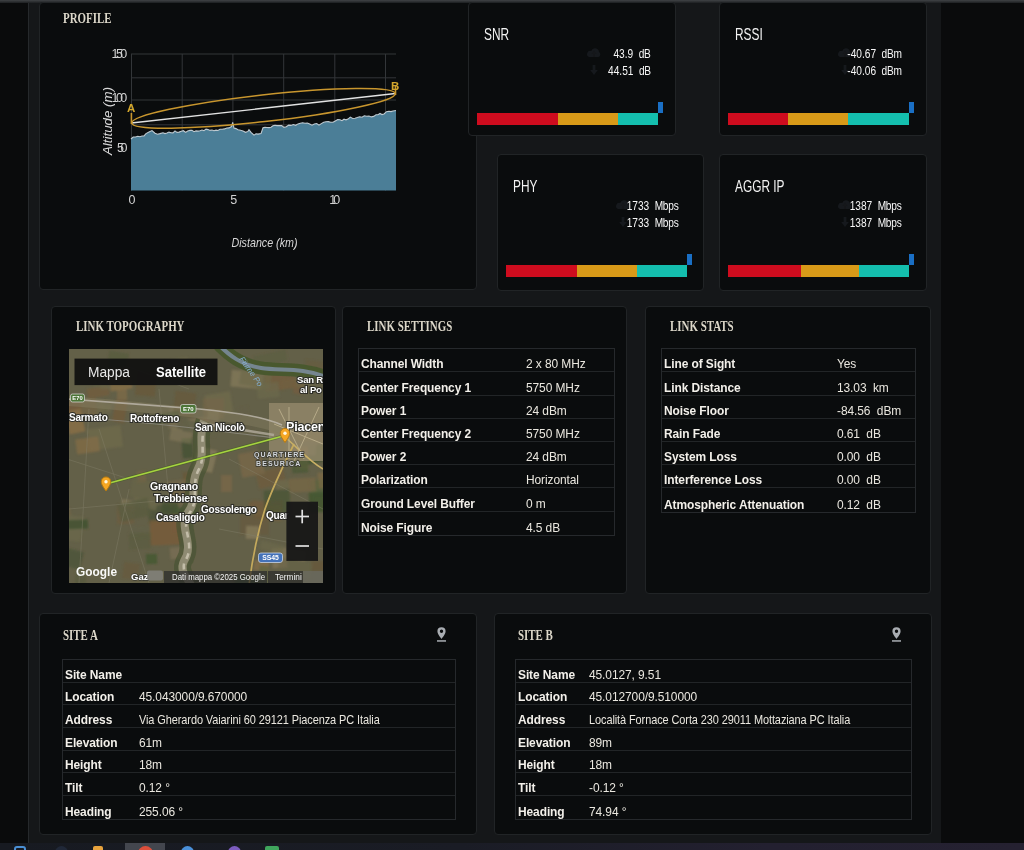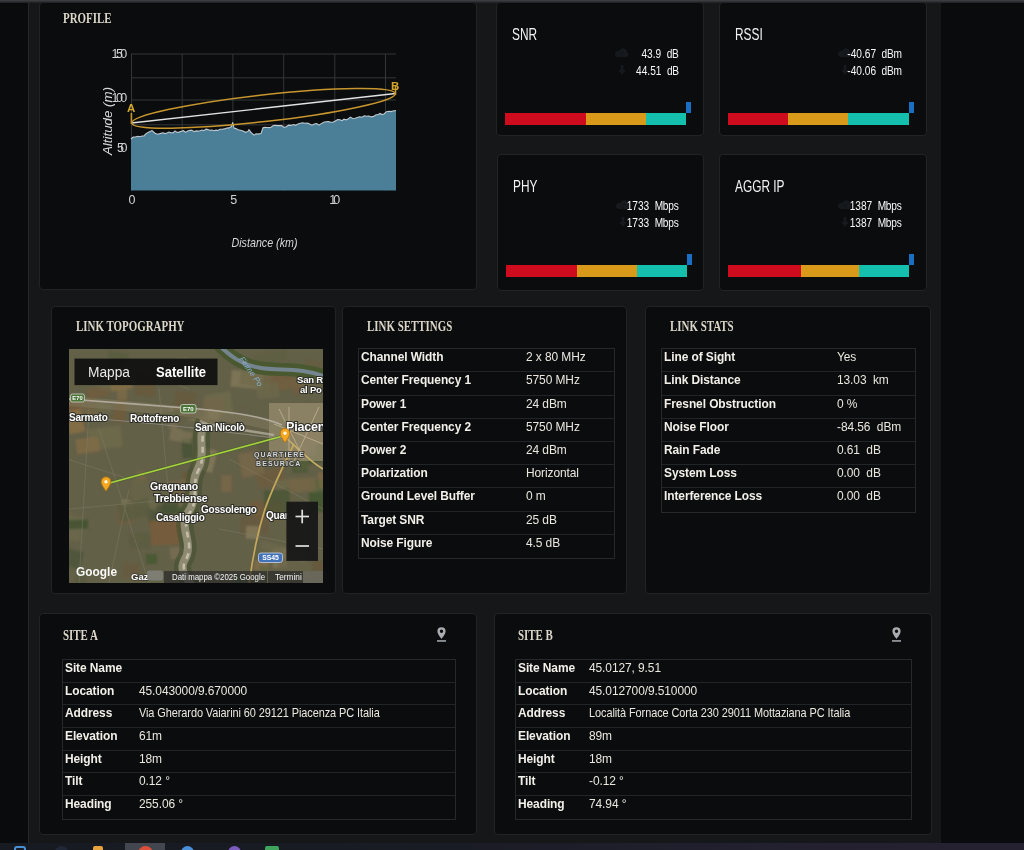--- a/index.html
+++ b/index.html
@@ -10,21 +10,21 @@
 .ptitle{position:absolute;font-family:"Liberation Serif",serif;font-weight:bold;color:#dcd7c9;font-size:14px;white-space:nowrap;transform:scaleX(.78);transform-origin:0 50%}
 .gtitle{position:absolute;color:#f3f3f3;font-size:16.5px;transform:scaleX(.72);transform-origin:0 50%}
 .grow{position:absolute;right:24px;display:flex;align-items:baseline;color:#f7f7f7;font-size:13px;white-space:nowrap;transform:scaleX(.78);transform-origin:100% 50%}
 .grow .u{margin-left:7px;letter-spacing:-.3px}
 .gbar{position:absolute;left:8px;top:110px;height:12px;width:181px;display:flex}
 .gmark{position:absolute;top:99px;width:5px;height:11px;background:#1a6fc4}
 .seg-r{background:#cf0c1e;height:100%}
 .seg-o{background:#d89a18;height:100%}
 .seg-t{background:#14bfae;height:100%}
 .tbl{position:absolute;border:1px solid #26292c;font-size:13px;letter-spacing:-.1px}
-.tr{display:flex;align-items:flex-start;border-bottom:1px solid #222527}
+.tr{display:flex;align-items:flex-end;border-bottom:1px solid #222527}
 .tr:last-child{border-bottom:none}
 .tl{font-weight:bold;color:#f3f0ea;padding-left:2px;flex-shrink:0}
 .tl span,.tv span{display:inline-block;transform:scaleX(.92);transform-origin:0 50%;white-space:nowrap}
 .tv{color:#eae7df}
 .icon-ud{position:absolute;color:#22262b}
 </style></head>
 <body>
 <div class="topline"></div>
 <div class="content"></div>
 
@@ -60,21 +60,21 @@
 <text x="77" y="148.8" textLength="10.5">50</text>
 <text x="88.5" y="200.5" textLength="5.6">0</text>
 <text x="190.2" y="200.5" textLength="5.6">5</text>
 <text x="289.3" y="200.5" textLength="11">10</text>
 </g>
 <text x="72" y="118" fill="#d8d8d8" font-size="13" font-style="italic" text-anchor="middle" transform="rotate(-90 72 118)" textLength="68" lengthAdjust="spacingAndGlyphs">Altitude (m)</text>
 <text x="224.5" y="243.5" fill="#d8d8d8" font-size="13.5" font-style="italic" text-anchor="middle" textLength="66" lengthAdjust="spacingAndGlyphs">Distance (km)</text>
 </svg>
 </div>
 
-<div class="panel" style="left:496px;top:2px;width:208px;height:134px">
+<div class="panel" style="left:468px;top:2px;width:208px;height:134px">
 <div class="gtitle" style="left:15px;top:22px">SNR</div>
 <svg class="icon-ud" style="left:117px;top:44px" width="16" height="12" viewBox="0 0 16 12">
       <path fill="#16191d" d="M13 5a4 4 0 0 0-7.8-1A3.2 3.2 0 0 0 3 10h9.5A2.8 2.8 0 0 0 13 5z"></path>
       <path fill="#15171a" d="M8 3.5 10.5 7h-1.6v3H7.1V7H5.5z"></path>
     </svg>
 <svg class="icon-ud" style="left:119px;top:61px" width="12" height="12" viewBox="0 0 12 12">
       <path fill="#16191d" d="M4.6 1h2.8v5h2.4L6 11 2.2 6h2.4z"></path>
     </svg>
 <div class="grow" style="top:43px;height:16px">
       <span>43.9</span>
@@ -364,59 +364,55 @@
       </div>
       <div class="tr" style="height:23.2px">
         <span class="tl" style="width:167px"><span>Polarization</span></span>
         <span class="tv"><span>Horizontal</span></span>
       </div>
       <div class="tr" style="height:23.2px">
         <span class="tl" style="width:167px"><span>Ground Level Buffer</span></span>
         <span class="tv"><span>0 m</span></span>
       </div>
       <div class="tr" style="height:23.2px">
-        <span class="tl" style="width:167px"><span>Target SNR</span></span>
-        <span class="tv"><span>25 dB</span></span>
-      </div>
-      <div class="tr" style="height:23.2px">
         <span class="tl" style="width:167px"><span>Noise Figure</span></span>
         <span class="tv"><span>4.5 dB</span></span>
       </div>
     </div>
 </div>
 <div class="panel" style="left:645px;top:306px;width:286px;height:288px">
 <div class="ptitle" style="left:24px;top:12px">LINK STATS</div>
 <div class="tbl" style="left:14.6px;top:41.3px;width:255px">
       <div class="tr" style="height:23.2px">
         <span class="tl" style="width:175px"><span>Line of Sight</span></span>
         <span class="tv"><span>Yes</span></span>
       </div>
       <div class="tr" style="height:23.2px">
         <span class="tl" style="width:175px"><span>Link Distance</span></span>
         <span class="tv"><span>13.03&nbsp; km</span></span>
       </div>
       <div class="tr" style="height:23.2px">
-        <span class="tl" style="width:175px"><span>Fresnel Obstruction</span></span>
-        <span class="tv"><span>0 %</span></span>
-      </div>
-      <div class="tr" style="height:23.2px">
         <span class="tl" style="width:175px"><span>Noise Floor</span></span>
         <span class="tv"><span>-84.56&nbsp; dBm</span></span>
       </div>
       <div class="tr" style="height:23.2px">
         <span class="tl" style="width:175px"><span>Rain Fade</span></span>
         <span class="tv"><span>0.61&nbsp; dB</span></span>
       </div>
       <div class="tr" style="height:23.2px">
         <span class="tl" style="width:175px"><span>System Loss</span></span>
         <span class="tv"><span>0.00&nbsp; dB</span></span>
       </div>
       <div class="tr" style="height:23.2px">
         <span class="tl" style="width:175px"><span>Interference Loss</span></span>
         <span class="tv"><span>0.00&nbsp; dB</span></span>
+      </div>
+      <div class="tr" style="height:23.2px">
+        <span class="tl" style="width:175px"><span>Atmospheric Attenuation</span></span>
+        <span class="tv"><span>0.12&nbsp; dB</span></span>
       </div>
     </div>
 </div>
 <div class="panel" style="left:39px;top:613px;width:438px;height:222px">
 <div class="ptitle" style="left:23px;top:14px">SITE A</div>
 <svg style="position:absolute;right:29.5px;top:11.5px" width="11" height="16" viewBox="0 0 11 16">
       <path fill="#a9adb2" d="M5.5 1.2a4.1 4.1 0 0 0-4.1 4.1c0 3 4.1 7.6 4.1 7.6s4.1-4.6 4.1-7.6a4.1 4.1 0 0 0-4.1-4.1zm0 5.7a1.7 1.7 0 1 1 0-3.4 1.7 1.7 0 0 1 0 3.4z"></path>
       <rect x="1" y="14.2" width="9" height="1.5" fill="#a9adb2"></rect>
     </svg>
 <div class="tbl" style="left:22px;top:45px;width:394px">

